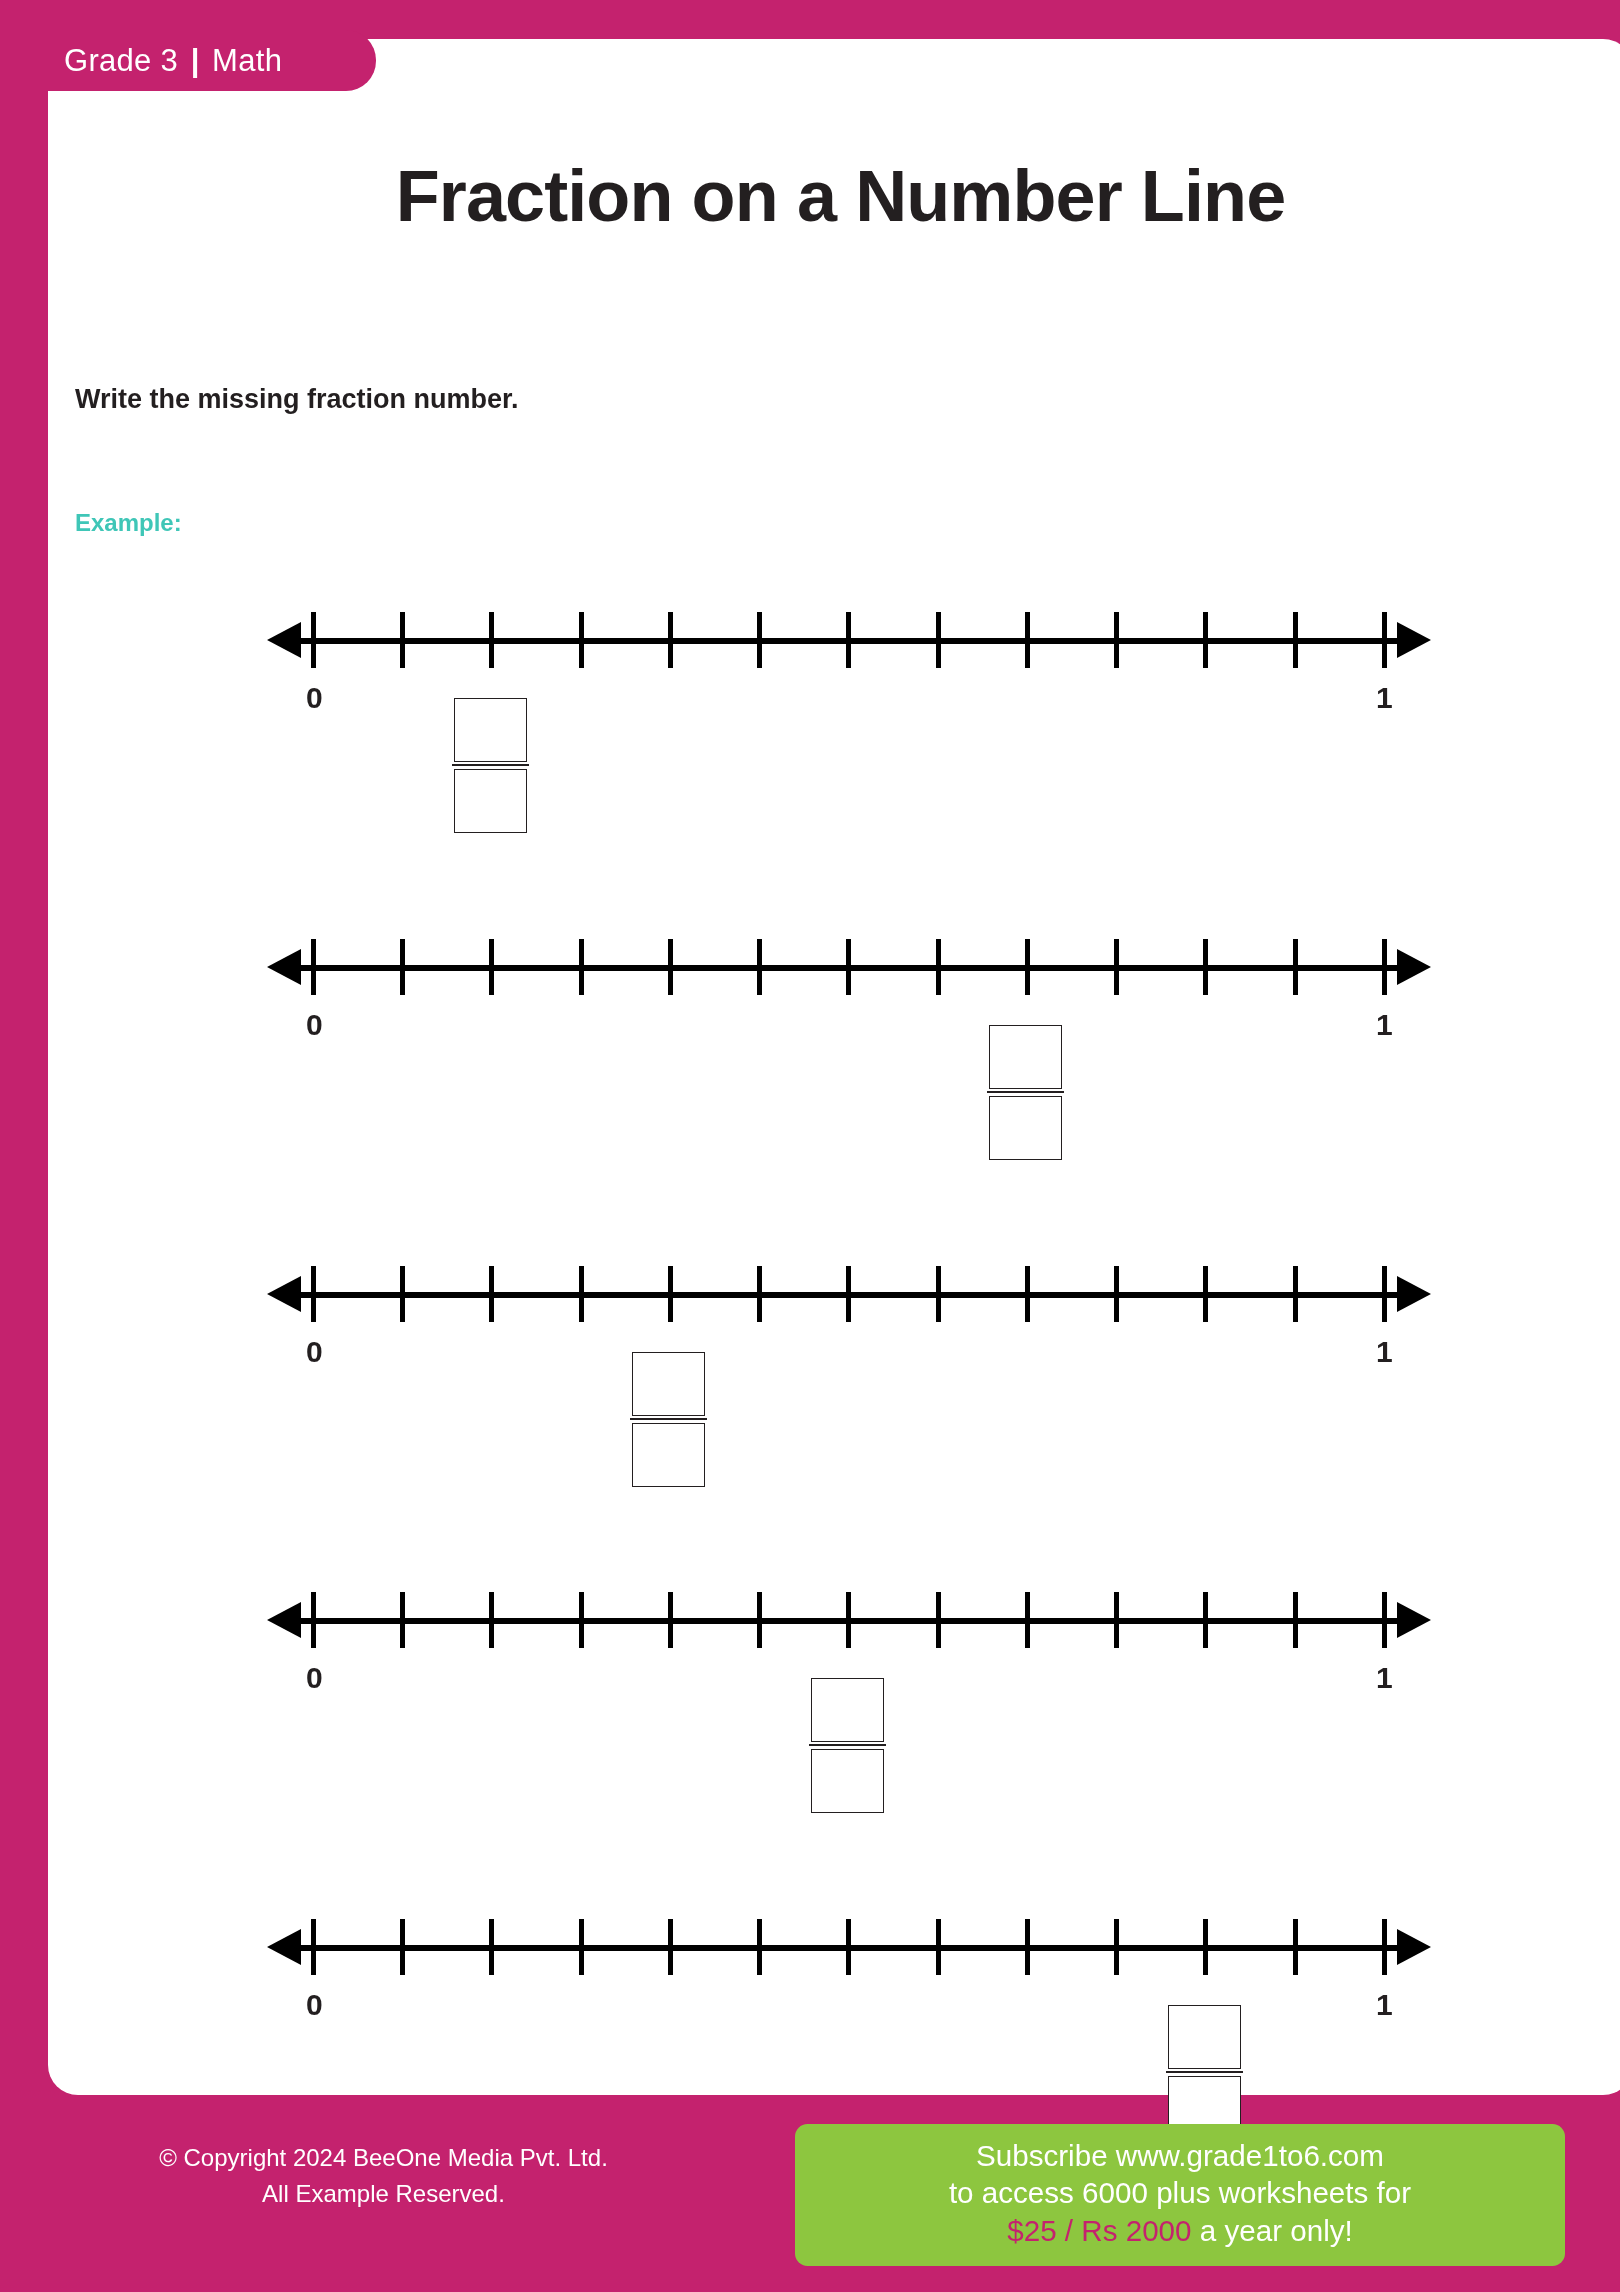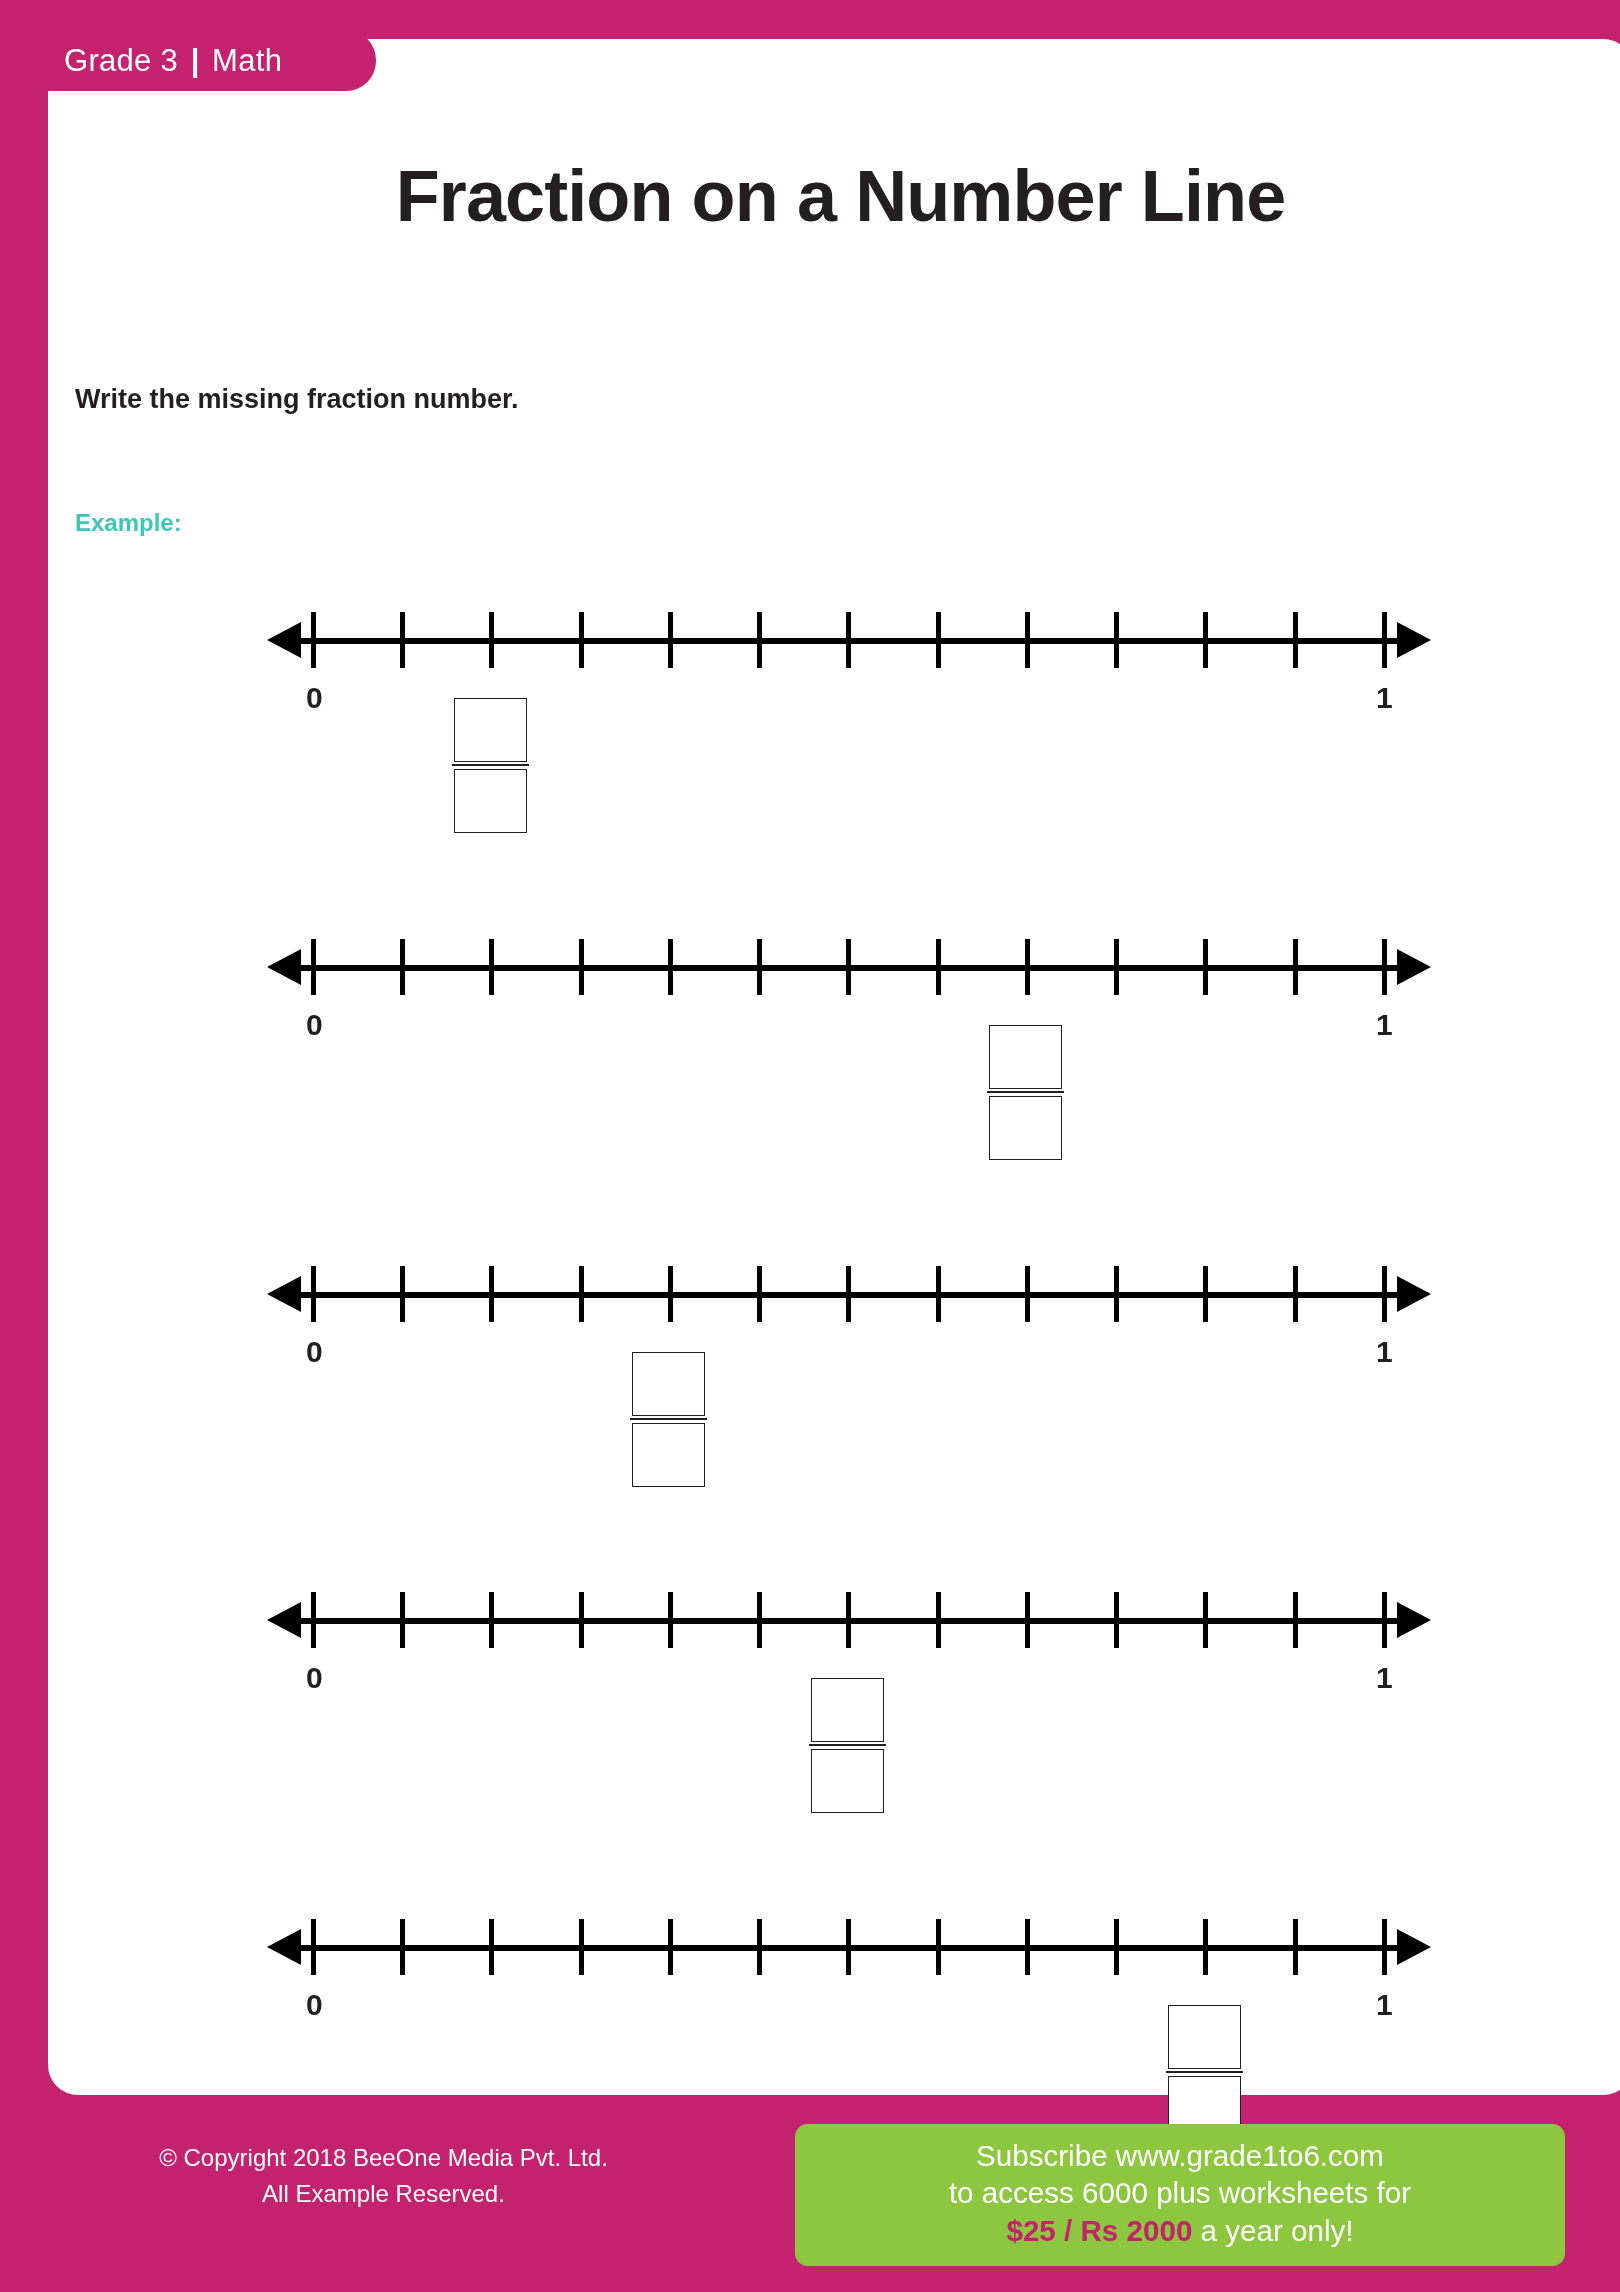--- a/index.html
+++ b/index.html
@@ -179,21 +179,21 @@
     padding: 12.5px 0 16px;
     background: #8dc63f;
     border-radius: 12.5px;
     text-align: center;
     color: #ffffff;
     font-size: 29.6px;
     line-height: 1.28;
     box-sizing: border-box;
   }
   .subscribe .b { font-weight: normal; }
-  .subscribe .price { font-weight: bold; color: #c4226e; }
+  .subscribe .price { font-weight: normal; color: #c4226e; }
 </style>
 </head>
 <body>
 
 <div class="grade-badge">
   <span>Grade 3</span>
   <span class="sep">|</span>
   <span>Math</span>
 </div>
 
@@ -339,21 +339,21 @@
           <div class="fbox"></div>
           <div class="fbar"></div>
           <div class="fbox"></div>
         </div>
       </div>
     </div>
 
 </div>
 
 <div class="copyright">
-  <div>© Copyright 2018 BeeOne Media Pvt. Ltd.</div>
+  <div>© Copyright 2024 BeeOne Media Pvt. Ltd.</div>
   <div>All Example Reserved.</div>
 </div>
 
 <div class="subscribe">
   <div>
     <span>Subscribe </span><span class="b">www.grade1to6.com</span>
   </div>
   <div>to access 6000 plus worksheets for</div>
   <div>
     <span class="price">$25 / Rs 2000</span><span> a year only!</span>

